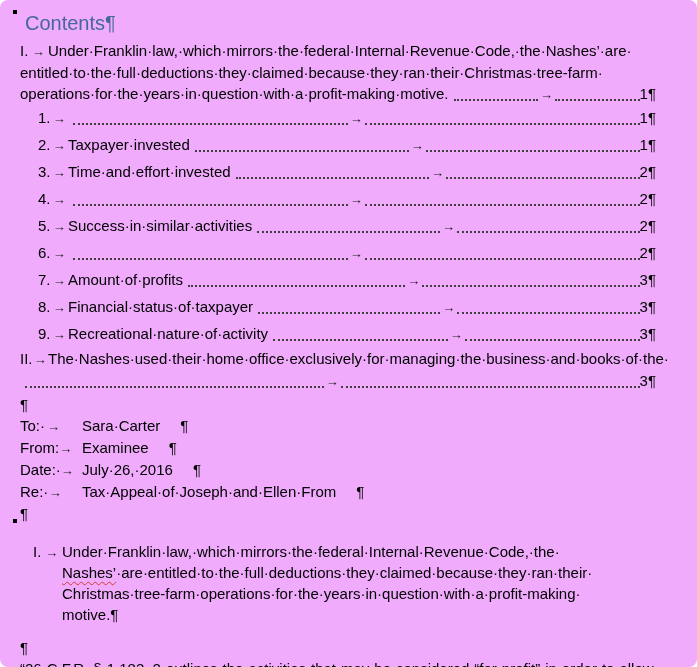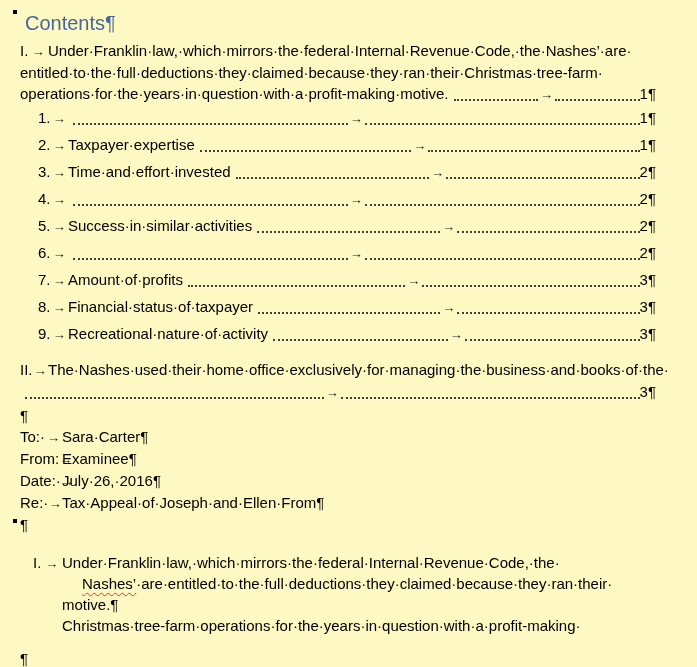--- a/index.html
+++ b/index.html
@@ -1,18 +1,18 @@
 <!DOCTYPE html>
 <html><head>
 <meta charset="utf-8">
 <style>
   html,body{margin:0;padding:0;background:#fff;}
   .page{
-    position:relative;width:697px;height:667px;background:#fef9c3;overflow:hidden;
-    font-family:"Liberation Sans",sans-serif;font-size:15px;line-height:21px;color:#000;
+    position:relative;width:697px;height:667px;background:#f0abfc;overflow:hidden;
+    font-family:"Liberation Sans",sans-serif;font-size:15px;line-height:21px;color:#000;border-radius:8px;
   }
   .content{position:absolute;left:20px;top:8px;width:636px;}
   .sqmark{position:absolute;width:4px;height:4px;background:#000;}
   .sqmark.m1{left:13px;top:10px;}
   .sqmark.m2{left:13px;top:519px;}
 
   .contents-heading{
     margin:2px 0 4px 5px;font-size:20px;line-height:26px;font-weight:400;
     color:#44689E;font-family:"Liberation Sans",sans-serif;
   }
@@ -29,33 +29,33 @@
   .toc-row{display:flex;align-items:baseline;}
   .lvl2{margin-left:18px;margin-top:5px;}
   .lvl2.first{margin-top:2px;}
   .lbl{flex:none;white-space:pre;}
   .leader{flex:1;display:flex;align-items:baseline;min-width:12px;padding-left:5px;}
   .dots{flex:1;height:0;border-bottom:2px dotted #3f3f3f;align-self:flex-end;margin-bottom:4px;}
   .leader .tab{padding:0 2px;}
   .pg{flex:none;}
   .pil{flex:none;}
 
-  .entry2{margin-top:14px;}
+  .entry2{margin-top:3px;}
   .empty-para{margin:0;}
   .ep1{margin-top:2px;}
-  .memo-row{display:flex;align-items:baseline;}
+  .memo-row{display:flex;align-items:baseline;gap:20px;}
   .memo-label-box{width:42px;display:flex;flex:none;}
 
   .sec2{display:flex;margin-left:13px;margin-top:17px;}
   .sec2-text{flex:1;}
   .ep3{margin-top:12px;}
 
   .squiggle{
     text-decoration:underline wavy #D83A2E;
-    text-decoration-thickness:1px;text-underline-offset:3px;text-decoration-skip-ink:none;margin-left:20px;
+    text-decoration-thickness:1px;text-underline-offset:3px;text-decoration-skip-ink:none;
   }
 </style>
 </head>
 <body>
 
 <div class="page">
   <div class="sqmark m1"></div>
   <div class="sqmark m2"></div>
 
   <div class="content">
@@ -94,21 +94,21 @@
           <span class="dots"></span>
         </span>
       <span class="pg">1</span>
         <span class="pil">¶</span>
     </div>
     <div class="toc-row lvl2">
       <span class="numbox w30">
           <span class="pre">2.</span>
           <span class="aw"><span class="tab">→</span></span>
         </span>
-      <span class="lbl">Taxpayer·expertise</span>
+      <span class="lbl">Taxpayer·invested</span>
       <span class="leader">
           <span class="dots"></span>
           <span class="tab">→</span>
           <span class="dots"></span>
         </span>
       <span class="pg">1</span>
         <span class="pil">¶</span>
     </div>
     <div class="toc-row lvl2">
       <span class="numbox w30">
@@ -264,22 +264,22 @@
     <div class="empty-para"><span class="pil">¶</span></div>
 
     <div class="sec2">
       <span class="numbox w29">
           <span class="pre">I.</span>
           <span class="aw"><span class="tab">→</span></span>
         </span>
       <span class="sec2-text">
         <div class="pre">Under·Franklin·law,·which·mirrors·the·federal·Internal·Revenue·Code,·the·</div>
         <div class="pre"><span class="squiggle">Nashes’</span><span>·are·entitled·to·the·full·deductions·they·claimed·because·they·ran·their·</span></div>
+        <div class="pre">Christmas·tree-farm·operations·for·the·years·in·question·with·a·profit-making·</div>
         <div class="pre"><span>motive.</span><span class="pil">¶</span></div>
-        <div class="pre">Christmas·tree-farm·operations·for·the·years·in·question·with·a·profit-making·</div>
       </span>
     </div>
 
     <div class="empty-para ep3"><span class="pil">¶</span></div>
 
     <div>
       <div class="pre"><span>“26·</span><span class="squiggle">C.F.R.</span><span>·§·1.183–2·outlines·the·activities·that·may·be·considered·“for·profit”·in·order·to·allow·</span></div>
 
     </div>
 

